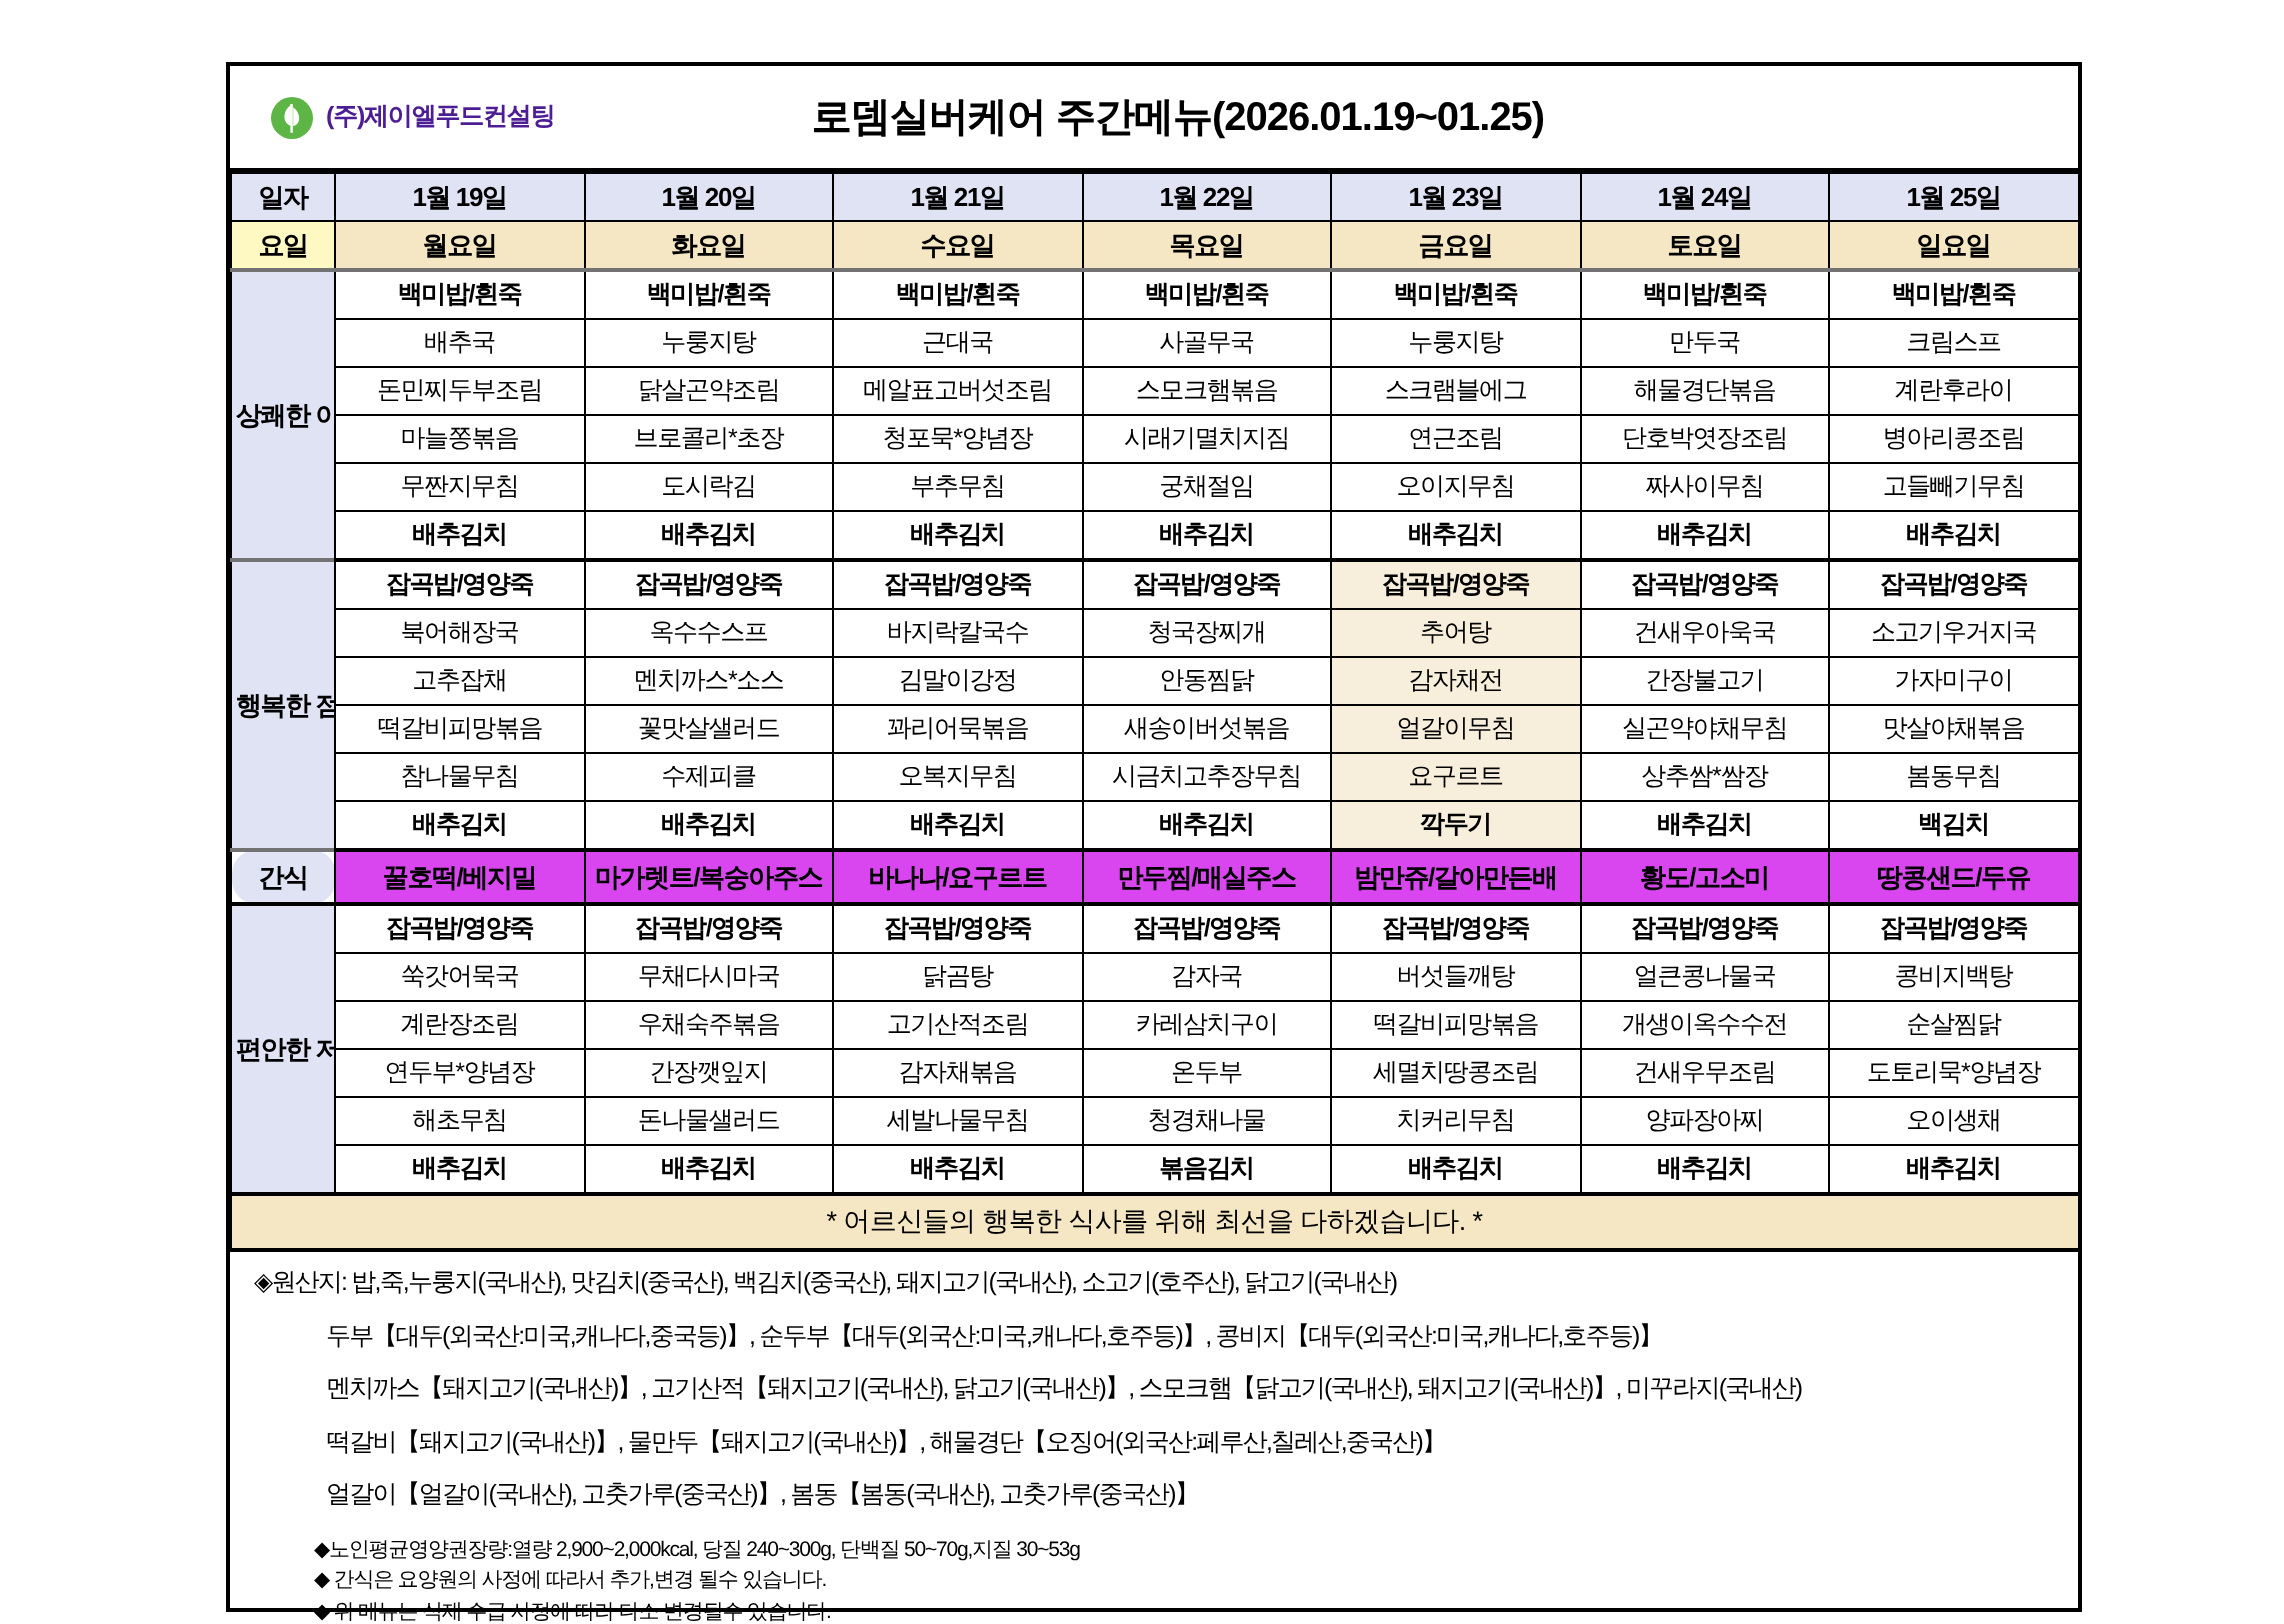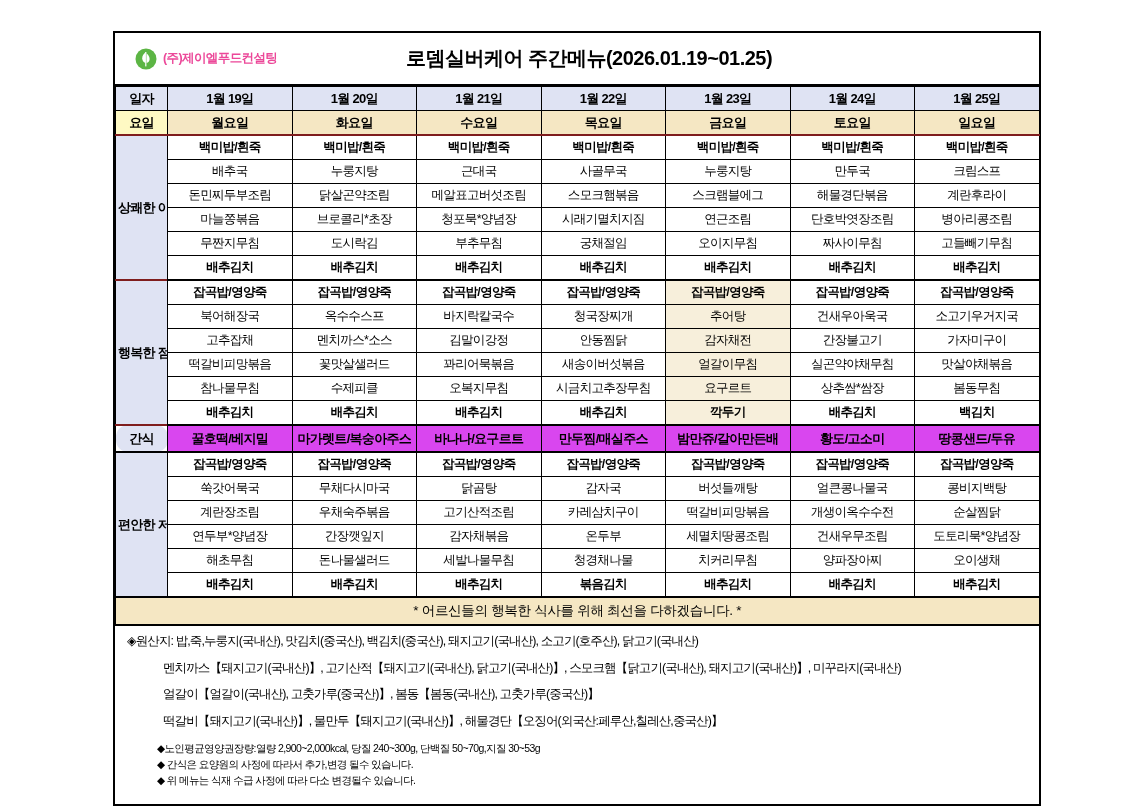--- a/index.html
+++ b/index.html
@@ -55,21 +55,21 @@
   .logo-mark {
     width: 22px;
     height: 22px;
     position: relative;
     flex: 0 0 auto;
   }
   .logo-text {
     font-size: 12.5px;
     font-weight: bold;
     letter-spacing: -0.6px;
-    color: #ec4899;
+    color: #4c1d95;
     white-space: nowrap;
   }
   .doc-title {
     width: 100%;
     text-align: center;
     font-size: 20px;
     font-weight: bold;
     letter-spacing: -0.5px;
     padding-left: 24px;
     box-sizing: border-box;
@@ -113,21 +113,21 @@
     line-height: 1.32;
     letter-spacing: 0;
     white-space: normal;
     word-break: break-all;
     padding: 2px 0;
   }
 
   tr.meal td { height: 23px; }
   tr.staple td, tr.kimchi td { font-weight: bold; }
 
-  tr.sep-top td { border-top: 2px solid #7f1d1d; }
+  tr.sep-top td { border-top: 2px solid #737373; }
   tr.sep-bottom td { border-bottom: 2px solid #000; }
 
   td.hl { background: #f7efdb; }
 
   tr.snack-row td { height: 25px; font-weight: bold; font-size: 13px; background: #d946ef; }
   tr.snack-row td.rowlabel { background: #dfe3f3; border-radius: 12px; }
 
   tr.slogan-row td {
     height: 26px;
     background: #f5e7c3;
@@ -392,23 +392,24 @@
           </tr>
           <tr class="slogan-row">
             <td colspan="8">* 어르신들의 행복한 식사를 위해 최선을 다하겠습니다. *</td>
           </tr>
         </tbody>
     </table>
 
     <div class="origin">
       <div id="origin-lines">
           <div class="origin-line">◈원산지: 밥,죽,누룽지(국내산), 맛김치(중국산), 백김치(중국산), 돼지고기(국내산), 소고기(호주산), 닭고기(국내산)</div>
+          <div class="origin-line indent">두부【대두(외국산:미국,캐나다,중국등)】, 순두부【대두(외국산:미국,캐나다,호주등)】, 콩비지【대두(외국산:미국,캐나다,호주등)】</div>
           <div class="origin-line indent">멘치까스【돼지고기(국내산)】, 고기산적【돼지고기(국내산), 닭고기(국내산)】, 스모크햄【닭고기(국내산), 돼지고기(국내산)】, 미꾸라지(국내산)</div>
+          <div class="origin-line indent">떡갈비【돼지고기(국내산)】, 물만두【돼지고기(국내산)】, 해물경단【오징어(외국산:페루산,칠레산,중국산)】</div>
           <div class="origin-line indent">얼갈이【얼갈이(국내산), 고춧가루(중국산)】, 봄동【봄동(국내산), 고춧가루(중국산)】</div>
-          <div class="origin-line indent">떡갈비【돼지고기(국내산)】, 물만두【돼지고기(국내산)】, 해물경단【오징어(외국산:페루산,칠레산,중국산)】</div>
         </div>
       <div class="notes" id="note-lines">
           <div class="note-line">◆노인평균영양권장량:열량 2,900~2,000kcal, 당질 240~300g, 단백질 50~70g,지질 30~53g</div>
           <div class="note-line">◆ 간식은 요양원의 사정에 따라서 추가,변경 될수 있습니다.</div>
           <div class="note-line">◆ 위 메뉴는 식재 수급 사정에 따라 다소 변경될수 있습니다.</div>
         </div>
     </div>
 
   </div>
 </div>

